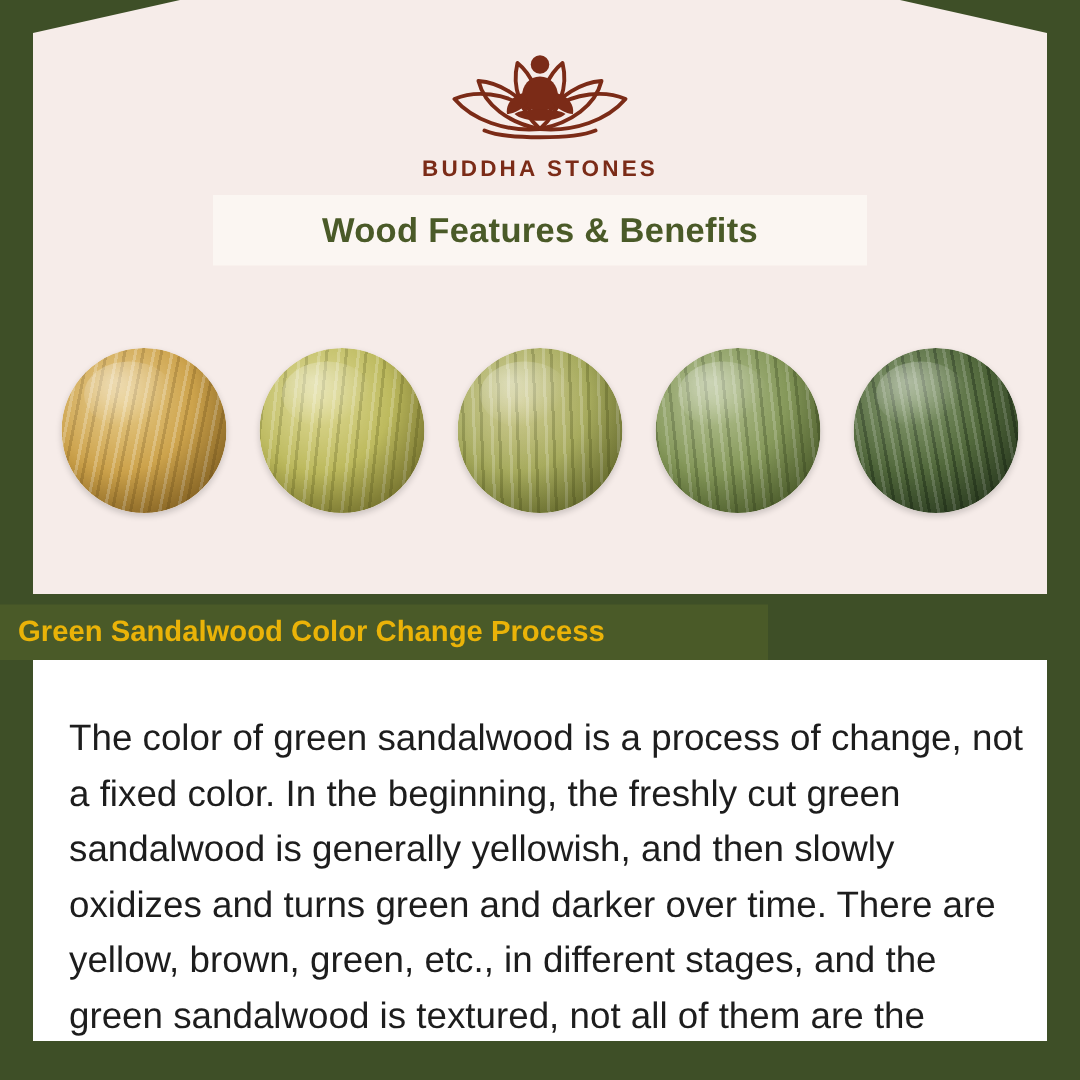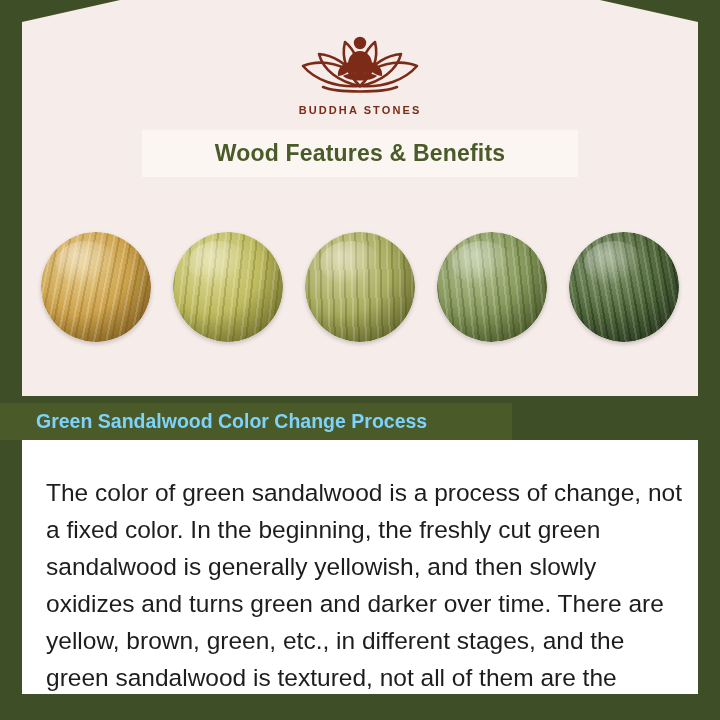--- a/index.html
+++ b/index.html
@@ -51,21 +51,21 @@
     text-align: center;
   }
   .logo-mark {
     width: 170px;
     height: 74px;
     margin: 0 auto;
     display: block;
   }
   .logo-text {
     margin-top: 4px;
-    font-size: 11px;
+    font-size: 15px;
     letter-spacing: 2.1px;
     color: #7b2b17;
     font-weight: 700;
     font-family: "Liberation Sans", sans-serif;
   }
 
   
   .title-band {
     position: absolute;
     left: 142px;
@@ -129,24 +129,24 @@
     position: absolute;
     left: 0;
     top: 403px;
     width: 512px;
     height: 37px;
     background: #4a5a28;
     display: flex;
     align-items: center;
   }
   .ribbon .ribbon-text {
-    color: #7dd3fc;
+    color: #eab308;
     font-size: 19.5px;
     font-weight: 700;
-    padding-left: 36px;
+    padding-left: 12px;
     font-family: "Liberation Sans", sans-serif;
   }
 
   
   .body-panel {
     position: absolute;
     left: 22px;
     top: 440px;
     width: 676px;
     height: 254px;

